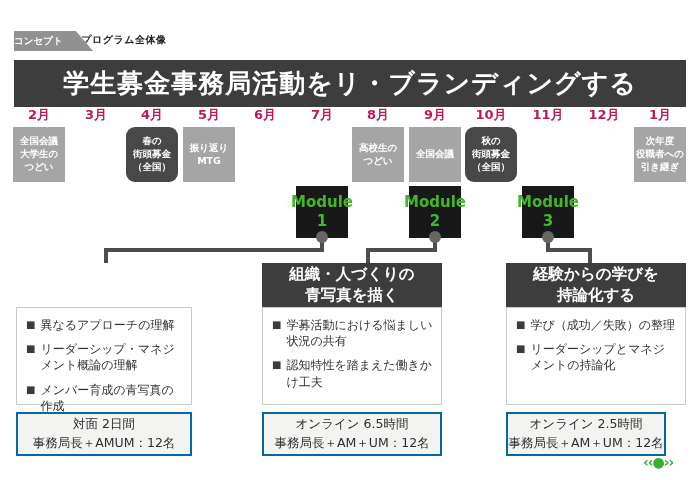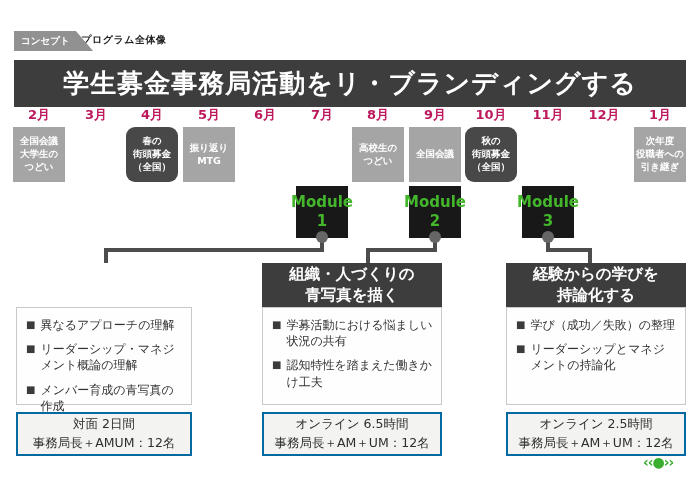--- a/index.html
+++ b/index.html
@@ -3,21 +3,21 @@
 <meta charset="utf-8">
 <style>
   html,body{margin:0;padding:0;background:#ffffff;}
   .canvas{
     position:relative;width:700px;height:480px;background:#ffffff;overflow:hidden;
     font-family:"DejaVu Sans","Liberation Sans",sans-serif;color:#222;
   }
   .page-title{position:absolute;left:20px;top:7px;font-size:10px;font-weight:bold;color:#1f1f1f;letter-spacing:.5px;margin-top:26px;}
   .concept-tab{
     position:absolute;left:14px;top:31px;width:86px;height:20px;background:#919191;color:#fff;
-    font-size:9.5px;font-weight:bold;line-height:20px;padding-left:7px;box-sizing:border-box;
+    font-size:9.5px;font-weight:bold;line-height:20px;box-sizing:border-box;
     clip-path:polygon(0 0,72% 0,92% 100%,0 100%);z-index:3;
   }
   .banner{
     position:absolute;left:14px;top:36px;width:672px;height:47px;background:#3d3d3d;
     display:flex;align-items:center;justify-content:center;z-index:2;margin-top:24px;
   }
   .banner span{color:#fff;font-size:26px;font-weight:bold;letter-spacing:1px;white-space:nowrap;}
   .month{
     position:absolute;top:106px;width:56px;text-align:center;
     font-size:13px;font-weight:bold;color:#be185d;
@@ -160,18 +160,18 @@
   <div class="col-body" style="left:506px;width:180px">
     <div class="bullet">
       <span class="bmark">■</span>
       <span>学び（成功／失敗）の整理</span>
     </div>
     <div class="bullet">
       <span class="bmark">■</span>
       <span>リーダーシップとマネジメントの持論化</span>
     </div>
   </div>
-  <div class="col-footer" style="left:506px;width:180px">オンライン 2.5時間
+  <div class="col-footer" style="left:506px;width:160px">オンライン 2.5時間
 事務局長＋AM＋UM：12名</div>
 
   <div class="brand-mark" style="color: rgb(58, 174, 46);">‹‹●››</div>
 
 </div>
 
 </body></html>

